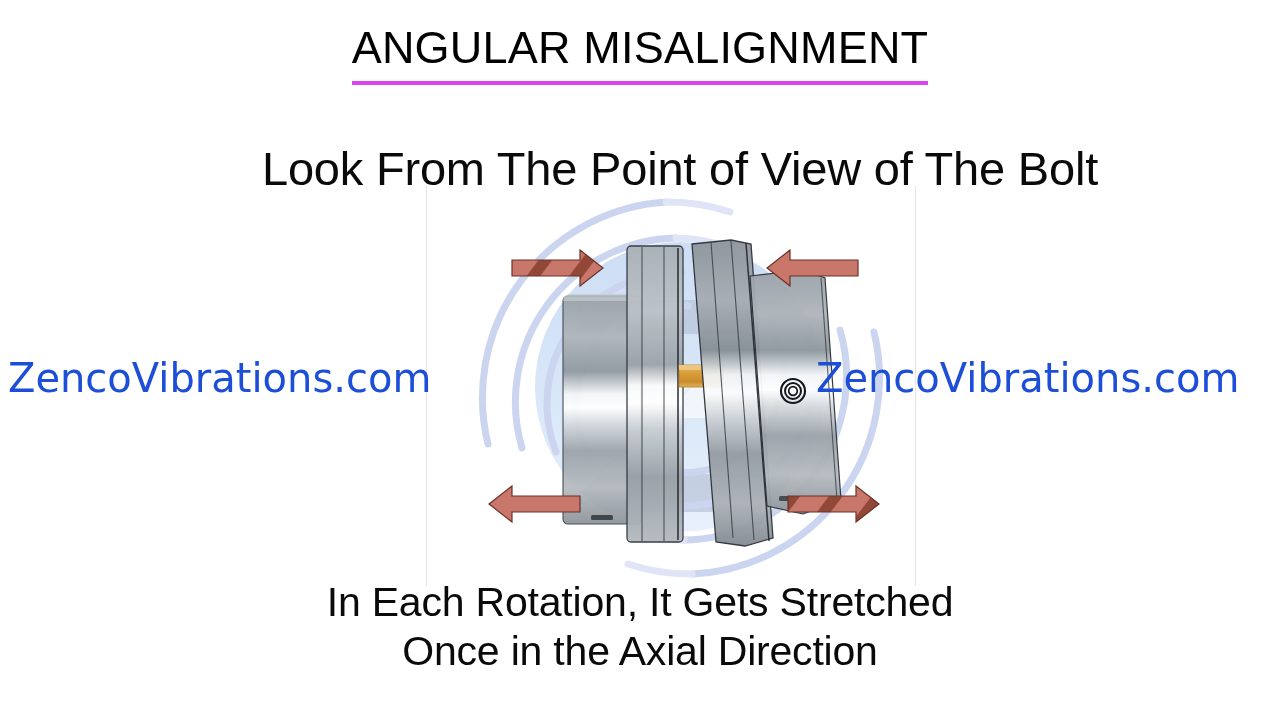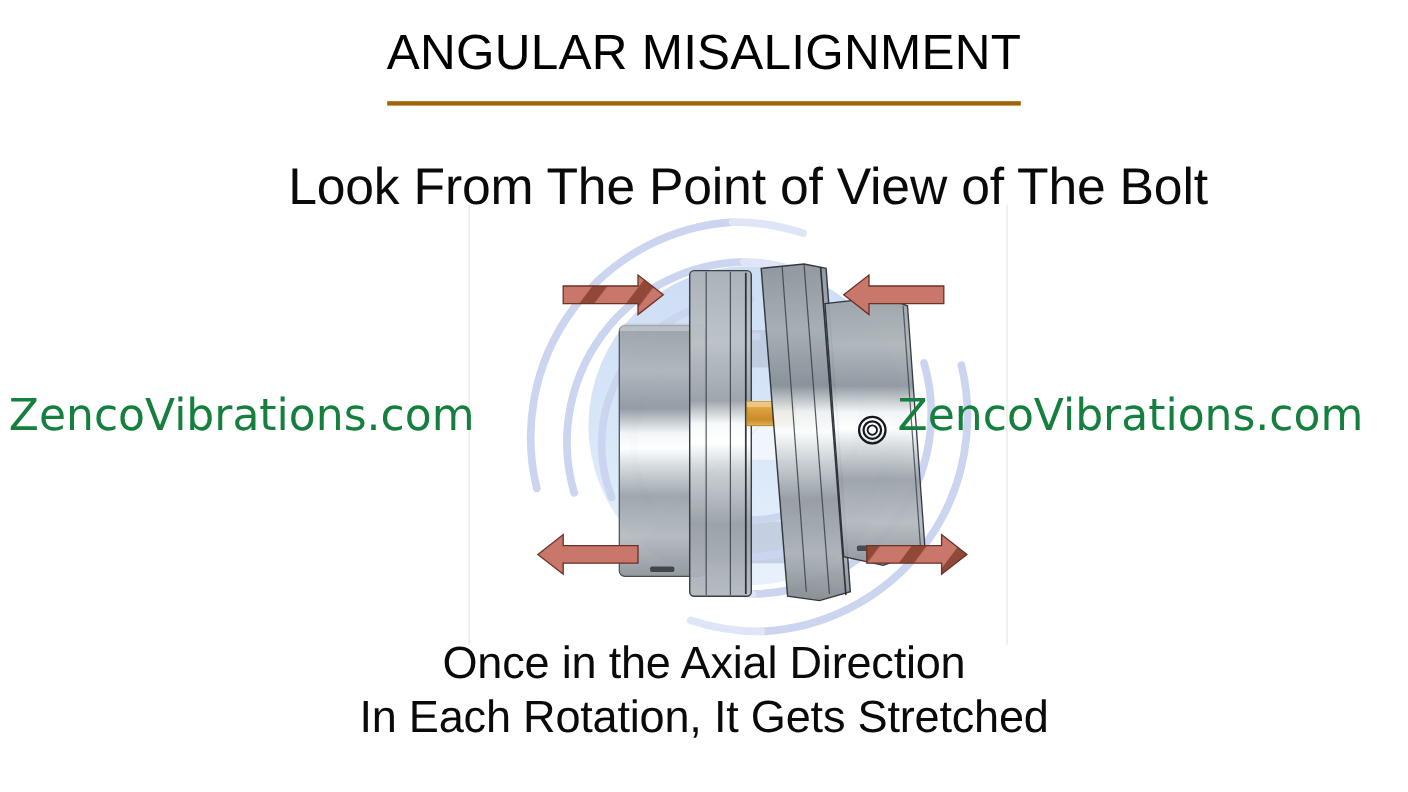--- a/index.html
+++ b/index.html
@@ -30,42 +30,42 @@
 
   
   #title{
     position:absolute;left:0;top:22px;width:1280px;
     text-align:center;
     font-size:45px;line-height:52px;
     color:#000;
     letter-spacing:0.2px;
   }
   #title span.t{
-    border-bottom:4px solid #a16207;
-    padding-bottom:19px;
+    border-bottom:4px solid #d946ef;
+    padding-bottom:8px;
   }
   #subtitle{
     position:absolute;left:0;top:141px;width:1280px;
     text-align:center;
     font-size:47px;line-height:56px;
     color:#0a0a0a;
     letter-spacing:-0.2px;
     padding-left:40px;
   }
   #caption{
     position:absolute;left:0;top:578px;width:1280px;
     text-align:center;
     font-size:41px;line-height:49px;
     color:#0a0a0a;
     letter-spacing:-0.2px;
   }
   .wm-url{
     position:absolute;top:354px;
     font-size:40px;line-height:48px;
-    color:#15803d;
+    color:#1d4ed8;
     white-space:nowrap;
     font-family:"DejaVu Sans",sans-serif;
   }
   #wm-left{left:8px;}
   #wm-right{left:816px;}
 
   
   #coupling{
     position:absolute;left:545px;top:238px;width:300px;height:310px;
   }
@@ -237,17 +237,17 @@
   <div id="title">
     <span class="t">ANGULAR MISALIGNMENT</span>
   </div>
 
   <div id="subtitle">Look From The Point of View of The Bolt</div>
 
   <div class="wm-url" id="wm-left">ZencoVibrations.com</div>
   <div class="wm-url" id="wm-right">ZencoVibrations.com</div>
 
   <div id="caption">
+    <div>In Each Rotation, It Gets Stretched</div>
     <div>Once in the Axial Direction</div>
-    <div>In Each Rotation, It Gets Stretched</div>
   </div>
 
 </div>
 
 </body></html>

